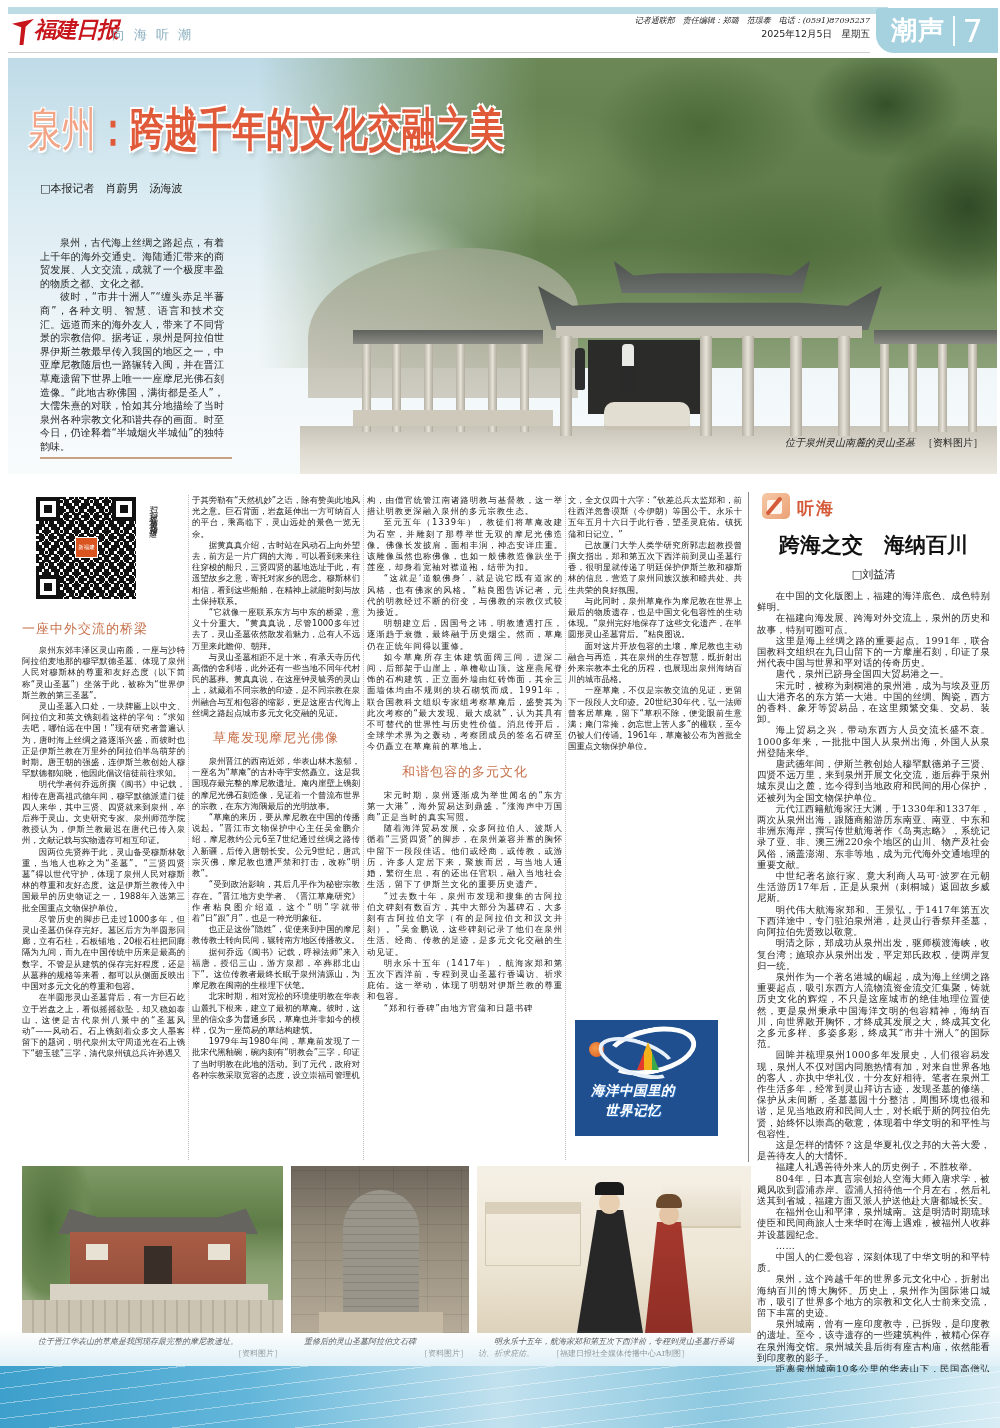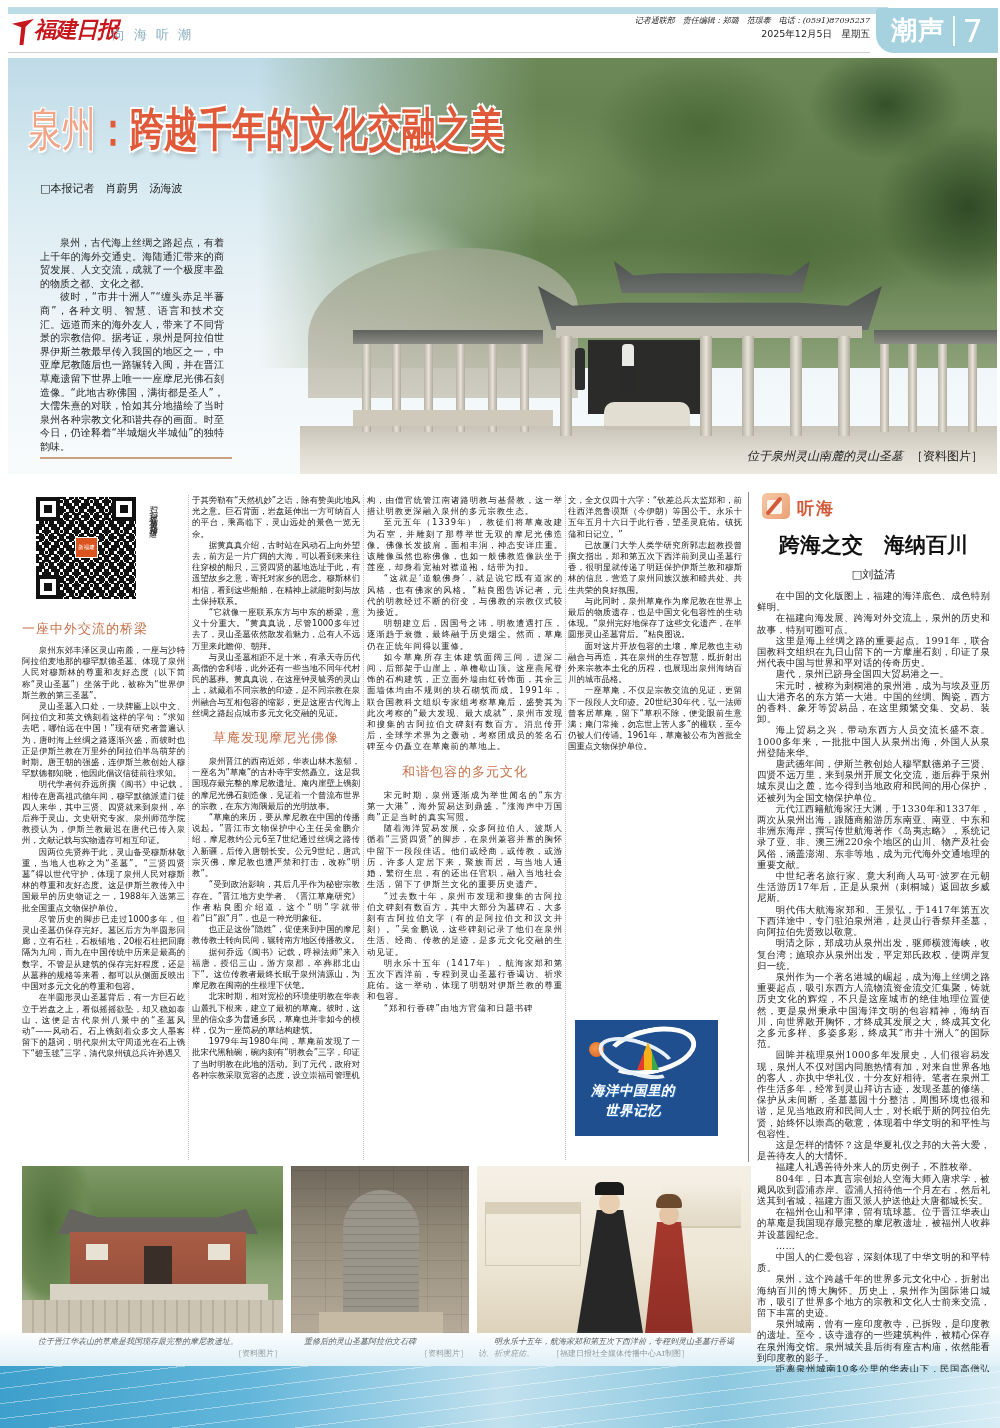--- a/index.html
+++ b/index.html
@@ -40,21 +40,21 @@
 .roof{background:linear-gradient(180deg,#4d524f,#6b6f6b);
   clip-path:polygon(0 0,10% 45%,24% 38%,76% 38%,90% 45%,100% 0,96% 100%,4% 100%)}
 .beam{background:#c9c5b9}
 .side-roof{background:linear-gradient(180deg,#5f625d,#8a8b84)}
 .doorway{background:#2b2c29}
 .pcol{background:linear-gradient(90deg,#b7b2a5,#e6e2d8 50%,#b0ab9d)}
 .floor{background:linear-gradient(180deg,#c9c4b8,#dedad0 50%,#ebe8e0)}
 .lowwall{background:#cfc9bc}
 .tomb{background:#e3ded2;border-radius:10px 10px 2px 2px;box-shadow:inset 0 -4px 0 #c8c2b4}
 .person{border-radius:4px 4px 2px 2px}
-.hero-caption{right:14px;top:390px;font-size:12px;font-family:"DejaVu Serif",serif;font-style:italic;color:#222;white-space:nowrap}
+.hero-caption{right:14px;top:378px;font-size:10px;font-family:"DejaVu Serif",serif;font-style:italic;color:#222;white-space:nowrap}
 .hero-caption .credit{font-style:normal;margin-left:8px}
 
 
 .title{left:28px;top:106px;font-size:34px;line-height:34px;font-weight:bold;white-space:nowrap;
   transform:scaleY(1.36);transform-origin:top left;z-index:3}
 .title .place{color:#f2a487;font-weight:normal;
   text-shadow:1px 1px 0 #fff,-1px -1px 0 #fff,1px -1px 0 #fff,-1px 1px 0 #fff,2px 2px 3px rgba(0,0,0,.15)}
 .title .colon{color:#e05a3a}
 .title .main{color:#e05a3a;
   text-shadow:1.5px 1.5px 0 #fff,-1.5px -1.5px 0 #fff,1.5px -1.5px 0 #fff,-1.5px 1.5px 0 #fff,2px 3px 4px rgba(0,0,0,.18)}
@@ -212,21 +212,21 @@
     <p class="para">据何乔远《闽书》记载，呼禄法师“来入福唐，授侣三山，游方泉郡，卒葬郡北山下”。这位传教者最终长眠于泉州清源山，为摩尼教在闽南的生根埋下伏笔。</p>
     <p class="para">北宋时期，相对宽松的环境使明教在华表山麓扎下根来，建立了最初的草庵。彼时，这里的信众多为普通乡民，草庵也并非如今的模样，仅为一座简易的草结构建筑。</p>
     <p class="para">1979年与1980年间，草庵前发现了一批宋代黑釉碗，碗内刻有“明教会”三字，印证了当时明教在此地的活动。到了元代，政府对各种宗教采取宽容的态度，设立崇福司管理机</p>
   </div>
 <div class="a sep" style="left:363px;top:495px;height:665px"></div>
 <div class="a col col3" style="left:367px;top:495px;width:196px;height:665px">
     <p class="para cont">构，由僧官统管江南诸路明教与基督教，这一举措让明教更深融入泉州的多元宗教生态。</p>
     <p class="para">至元五年（1339年），教徒们将草庵改建为石室，并雕刻了那尊举世无双的摩尼光佛造像。佛像长发披肩，面相丰润，神态安详庄重。该雕像虽然也称佛像，也如一般佛教造像趺坐于莲座，却身着宽袖对襟道袍，结带为扣。</p>
     <p class="para">“这就是‘道貌佛身’，就是说它既有道家的风格，也有佛家的风格。”粘良图告诉记者，元代的明教经过不断的衍变，与佛教的宗教仪式较为接近。</p>
     <p class="para">明朝建立后，因国号之讳，明教遭遇打压，逐渐趋于衰微，最终融于历史烟尘。然而，草庵仍在正统年间得以重修。</p>
-    <p class="para">如今草庵所存主体建筑面阔三间，进深二间，后部架于山崖上，单檐歇山顶。这座燕尾脊饰的石构建筑，正立面外墙由红砖饰面，其余三面墙体均由不规则的块石砌筑而成。1991年，联合国教科文组织专家组考察草庵后，盛赞其为此次考察的“最大发现、最大成就”，泉州市发现和搜集的古阿拉伯文碑刻有数百方。消息传开后，全球学术界为之轰动，考察团成员的签名石碑至今仍矗立在草庵前的草地上。</p>
+    <p class="para">如今草庵所存主体建筑面阔三间，进深二间，后部架于山崖上，单檐歇山顶。这座燕尾脊饰的石构建筑，正立面外墙由红砖饰面，其余三面墙体均由不规则的块石砌筑而成。1991年，联合国教科文组织专家组考察草庵后，盛赞其为此次考察的“最大发现、最大成就”，认为其具有不可替代的世界性与历史性价值。消息传开后，全球学术界为之轰动，考察团成员的签名石碑至今仍矗立在草庵前的草地上。</p>
     <h3 class="sec-head">和谐包容的多元文化</h3>
     <p class="para">宋元时期，泉州逐渐成为举世闻名的“东方第一大港”，海外贸易达到鼎盛，“涨海声中万国商”正是当时的真实写照。</p>
     <p class="para">随着海洋贸易发展，众多阿拉伯人、波斯人循着“三贤四贤”的脚步，在泉州兼容并蓄的胸怀中留下一段段佳话。他们或经商，或传教，或游历，许多人定居下来，聚族而居，与当地人通婚，繁衍生息，有的还出任官职，融入当地社会生活，留下了伊斯兰文化的重要历史遗产。</p>
     <p class="para">“过去数十年，泉州市发现和搜集的古阿拉伯文碑刻有数百方，其中大部分为墓碑石，大多刻有古阿拉伯文字（有的是阿拉伯文和汉文并刻）。”吴金鹏说，这些碑刻记录了他们在泉州生活、经商、传教的足迹，是多元文化交融的生动见证。</p>
     <p class="para">明永乐十五年（1417年），航海家郑和第五次下西洋前，专程到灵山圣墓行香谒访、祈求庇佑。这一举动，体现了明朝对伊斯兰教的尊重和包容。</p>
     <p class="para">“郑和行香碑”由地方官蒲和日题书碑</p>
   </div>
 <div class="a sep" style="left:565px;top:495px;height:665px"></div>
 <div class="a col" style="left:568px;top:495px;width:174px;height:515px">
     <p class="para cont">文，全文仅四十六字：“钦差总兵太监郑和，前往西洋忽鲁谟斯（今伊朗）等国公干。永乐十五年五月十六日于此行香，望圣灵庇佑。镇抚蒲和日记立。”</p>
@@ -261,21 +261,21 @@
     <p class="para">唐武德年间，伊斯兰教创始人穆罕默德弟子三贤、四贤不远万里，来到泉州开展文化交流，逝后葬于泉州城东灵山之麓，迄今得到当地政府和民间的用心保护，还被列为全国文物保护单位。</p>
     <p class="para">元代江西籍航海家汪大渊，于1330年和1337年，两次从泉州出海，跟随商船游历东南亚、南亚、中东和非洲东海岸，撰写传世航海著作《岛夷志略》，系统记录了亚、非、澳三洲220余个地区的山川、物产及社会风俗，涵盖澎湖、东非等地，成为元代海外交通地理的重要文献。</p>
     <p class="para">中世纪著名旅行家、意大利商人马可·波罗在元朝生活游历17年后，正是从泉州（刺桐城）返回故乡威尼斯。</p>
     <p class="para">明代伟大航海家郑和、王景弘，于1417年第五次下西洋途中，专门驻泊泉州港，赴灵山行香祭拜圣墓，向阿拉伯先贤致以敬意。</p>
     <p class="para">明清之际，郑成功从泉州出发，驱师横渡海峡，收复台湾；施琅亦从泉州出发，平定郑氏政权，使两岸复归一统。</p>
     <p class="para">泉州作为一个著名港城的崛起，成为海上丝绸之路重要起点，吸引东西方人流物流资金流交汇集聚，铸就历史文化的辉煌，不只是这座城市的绝佳地理位置使然，更是泉州秉承中国海洋文明的包容精神，海纳百川，向世界敞开胸怀，才终成其发展之大，终成其文化之多元多样、多姿多彩，终成其“市井十洲人”的国际范。</p>
     <p class="para">回眸并梳理泉州1000多年发展史，人们很容易发现，泉州人不仅对国内同胞热情有加，对来自世界各地的客人，亦执中华礼仪，十分友好相待。笔者在泉州工作生活多年，经常到灵山拜访古迹，发现圣墓的修缮、保护从未间断，圣墓墓园十分整洁，周围环境也很和谐，足见当地政府和民间人士，对长眠于斯的阿拉伯先贤，始终怀以崇高的敬意，体现着中华文明的和平性与包容性。</p>
     <p class="para">这是怎样的情怀？这是华夏礼仪之邦的大善大爱，是善待友人的大情怀。</p>
     <p class="para">福建人礼遇善待外来人的历史例子，不胜枚举。</p>
     <p class="para">804年，日本真言宗创始人空海大师入唐求学，被飓风吹到霞浦赤岸。霞浦人招待他一个月左右，然后礼送其到省城，福建方面又派人护送他赴大唐都城长安。</p>
-    <p class="para">在福州仓山和平津，留有琉球墓。位于晋江华表山的草庵是我国现存最完整的摩尼教遗址，被福州人收葬并设墓园纪念。</p>
+    <p class="para">在福州仓山和平津，泉州城南。这是明清时期琉球使臣和民间商旅人士来华时在海上遇难，被福州人收葬并设墓园纪念。</p>
     <p class="para">……</p>
     <p class="para">中国人的仁爱包容，深刻体现了中华文明的和平特质。</p>
     <p class="para">泉州，这个跨越千年的世界多元文化中心，折射出海纳百川的博大胸怀。历史上，泉州作为国际港口城市，吸引了世界多个地方的宗教和文化人士前来交流，留下丰富的史迹。</p>
     <p class="para">泉州城南，曾有一座印度教寺，已拆毁，是印度教的遗址。至今，该寺遗存的一些建筑构件，被精心保存在泉州海交馆。泉州城关县后街有座古构庙，依然能看到印度教的影子。</p>
     <p class="para">距离泉州城南10多公里的华表山下，民国高僧弘一大师曾驻锡的草庵石壁上，刻有摩尼光佛的雕像，这是中国至今发现的唯一摩尼光佛像，说明发源于西亚的摩尼教曾经到泉州传播过。</p>
   </div>
 
 <div class="a photo p1">
   <div class="a" style="left:0;top:0;width:70px;height:140px;background:radial-gradient(ellipse at 40% 40%,#4e6e39,#6d8a55 60%,transparent 75%)"></div>
   <div class="a" style="left:36px;top:40px;width:200px;height:28px;background:#65645e;clip-path:polygon(0 100%,6% 10%,20% 40%,80% 40%,94% 10%,100% 100%)"></div>

